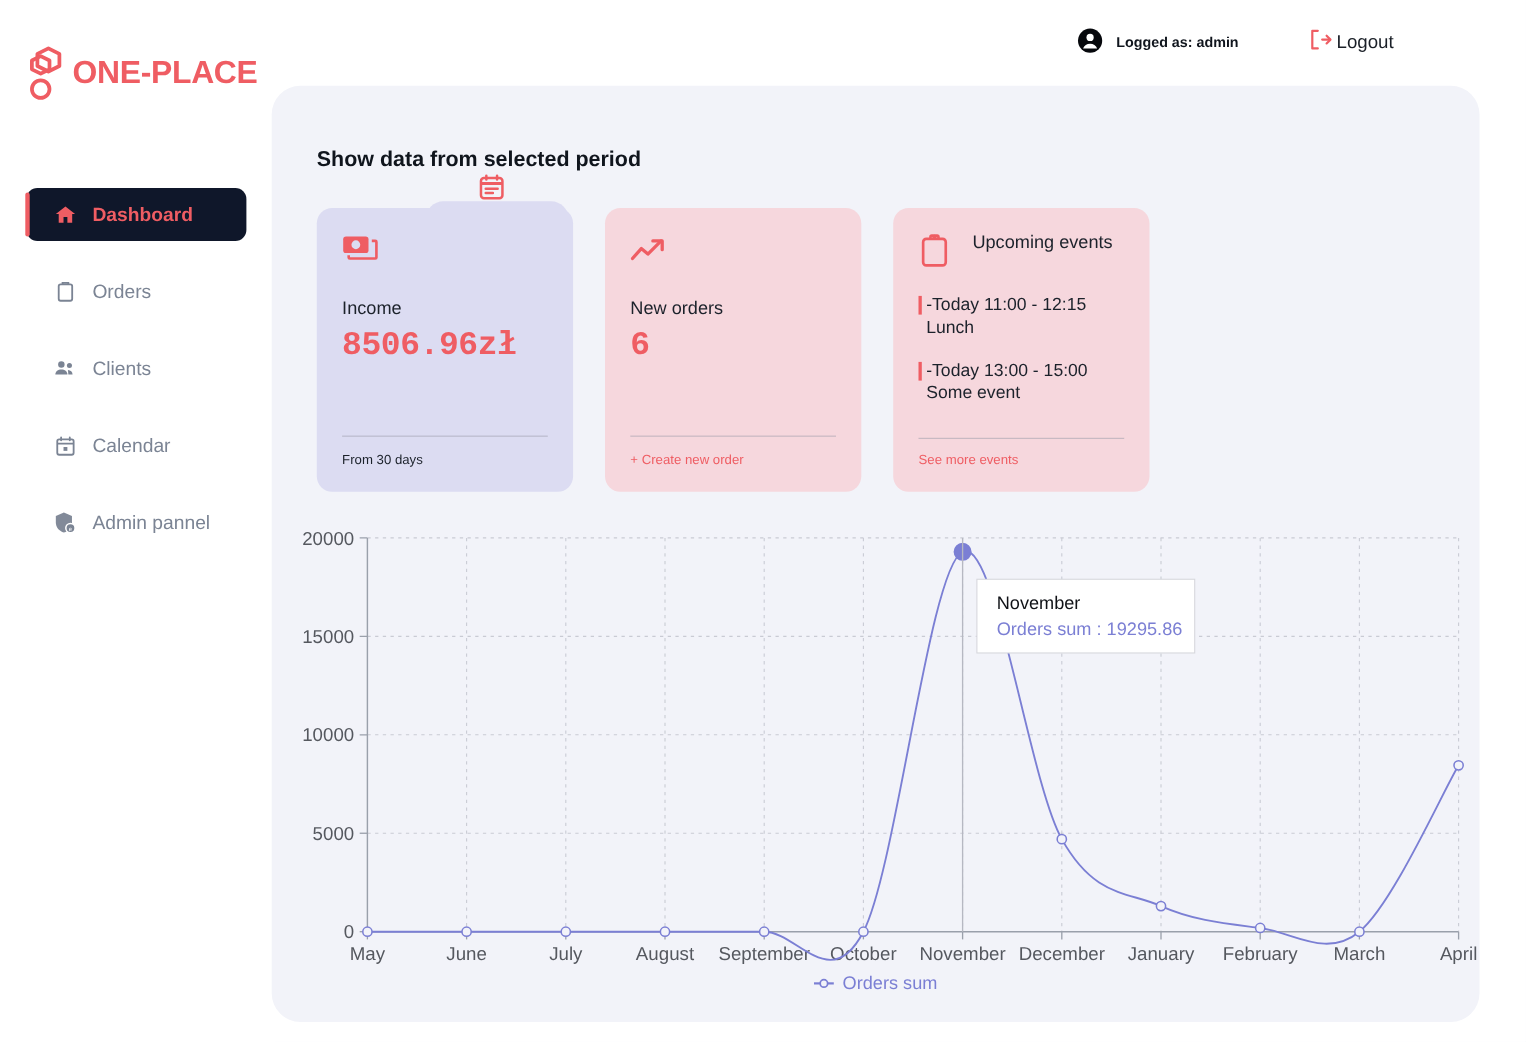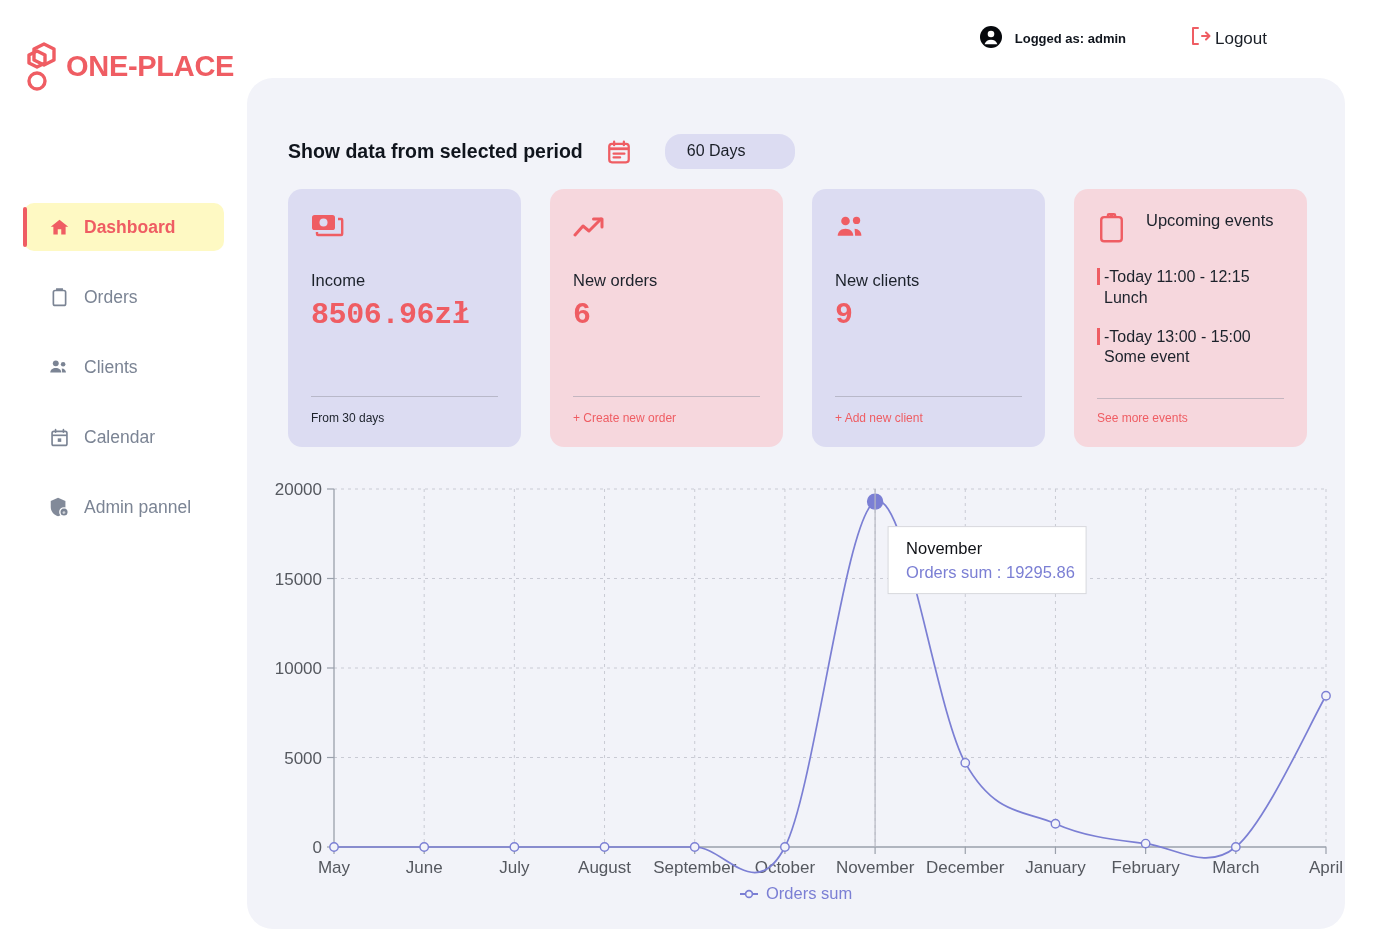--- a/index.html
+++ b/index.html
@@ -17,38 +17,38 @@
   .logo-mark { width: 40px; height: 56px; }
   .logo-text { font-size: 29px; font-weight: 700; color: #ef5d63; letter-spacing: -0.3px; text-align: right; }
 
   .nav { position: absolute; left: 24px; top: 171px; width: 200px; }
   .nav-item {
     position: relative; display: flex; align-items: center; gap: 14px;
     height: 48px; padding-left: 24px; border-radius: 10px;
     font-size: 17.5px; color: #7b8494; margin-bottom: 22px; cursor: pointer;
   }
   .nav-item .ico { width: 22px; height: 22px; display: flex; align-items: center; justify-content: center; flex: none; }
-  .nav-item.active { background: #fef9c3; color: #ef5d63; font-weight: 600; margin-top: 32px; }
+  .nav-item.active { background: #0f172a; color: #ef5d63; font-weight: 600; }
   .nav-item.active::before {
     content: ""; position: absolute; left: -1px; top: 4px; bottom: 4px;
     width: 4px; border-radius: 4px; background: #ef5d63;
   }
 
   
   .header { position: absolute; right: 120px; top: 24px; display: flex; align-items: center; gap: 0; }
   .logged { display: flex; align-items: center; gap: 12px; font-size: 13px; font-weight: 700; color: #10151d; }
   .logout { display: flex; align-items: center; gap: 3px; font-size: 17px; color: #1a1f27; margin-left: 62px; cursor: pointer; }
 
   
   .panel {
     position: absolute; left: 247px; top: 78px; width: 1098px; height: 851px;
     background: #f2f3f9; border-radius: 26px;
   }
 
-  .period-row { position: absolute; left: 41px; top: 56px; display: flex; align-items: center; }
+  .period-row { position: absolute; left: 41px; top: 56px; display: flex; align-items: center; flex-direction: column; }
   .period-label { font-size: 19.5px; font-weight: 700; color: #10151d; }
   .cal-icon { margin-left: 23px; width: 26px; height: 26px; }
   .period-pill {
     margin-left: 33px; background: #dcdcf2; border-radius: 16px;
     padding: 8px 22px 9px; font-size: 16px; color: #1a1f27; min-width: 130px; cursor: pointer;
   }
 
   
   .cards { position: absolute; left: 41px; top: 111px; display: flex; gap: 29px; }
   .card { width: 233px; height: 258px; border-radius: 14px; padding: 22px 23px 0; position: relative; }
@@ -218,34 +218,20 @@
             <path d="M2 20 L10 11 L16 16 L28 4"></path>
             <path d="M20.5 4 H29 V12"></path>
           </svg>
         </div>
         <div class="card-title">New orders</div>
         <div class="card-value">6</div>
         <div class="card-rule"></div>
         <div class="card-foot link">+ Create new order</div>
       </div>
 
-      <div class="card lav">
-        <div class="card-icon">
-          <svg width="34" height="26" viewBox="0 0 24 20" fill="#ef5d63">
-            <circle cx="7" cy="4.6" r="3.3"></circle>
-              <circle cx="15.5" cy="4.2" r="2.8"></circle>
-            <path d="M1 16c0-3.4 2.6-5.5 6-5.5s6 2.1 6 5.5z"></path>
-            <path d="M14 10.6c3 .2 5.2 2 5.2 5.4H14.4z"></path>
-          </svg>
-        </div>
-        <div class="card-title">New clients</div>
-        <div class="card-value">9</div>
-        <div class="card-rule"></div>
-        <div class="card-foot link">+ Add new client</div>
-      </div>
 
       <div class="card pink events">
         <div class="ev-head">
           <span>
             <svg width="29" height="34" viewBox="0 0 24 26" fill="none" stroke="#ef5d63" stroke-width="2">
               <rect x="3.5" y="4" width="17" height="20" rx="2.4"></rect>
               <path d="M9 4 V2.6 a1 1 0 0 1 1-1 h4 a1 1 0 0 1 1 1 V4"></path>
               <circle cx="12" cy="2.6" r="1.6" fill="#ef5d63" stroke="none"></circle>
             </svg>
           </span>

